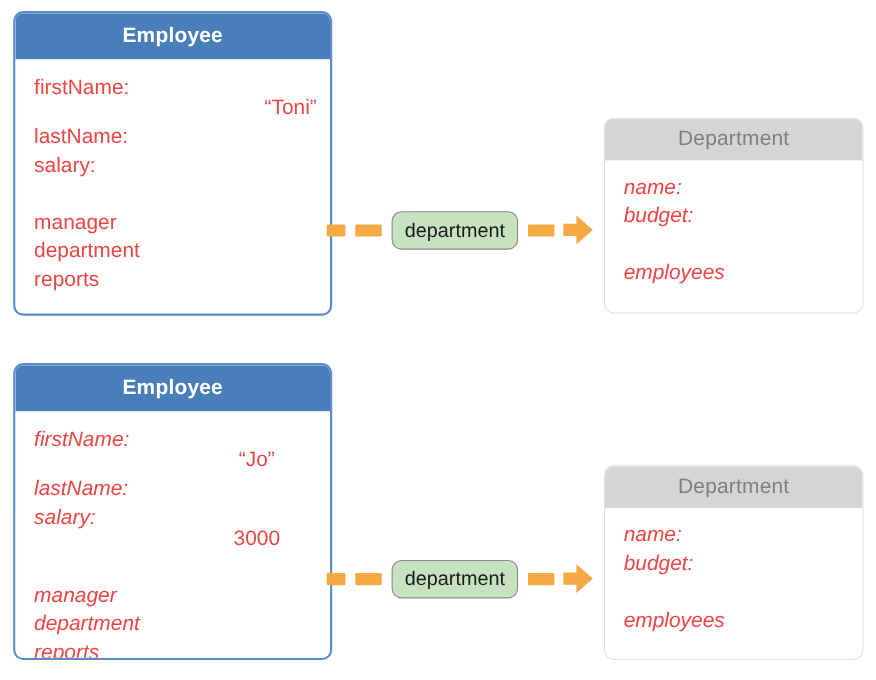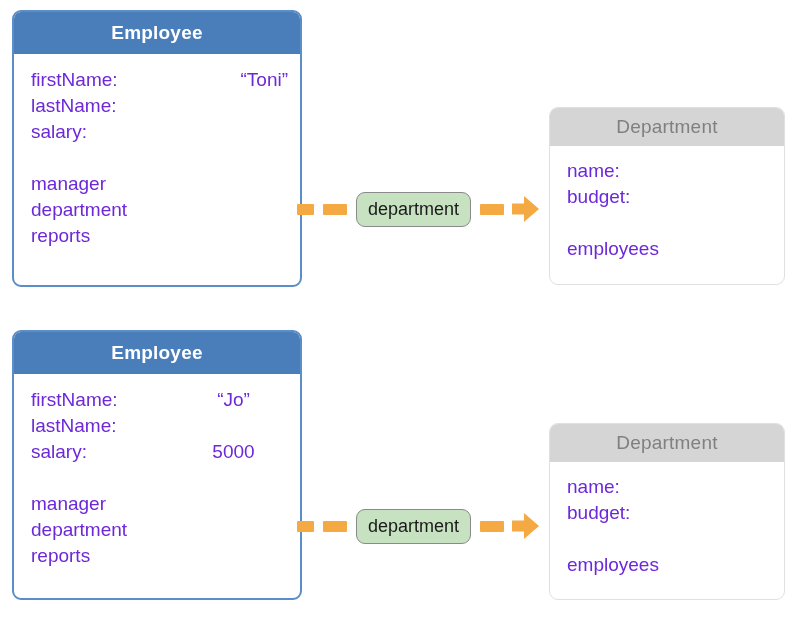--- a/index.html
+++ b/index.html
@@ -70,36 +70,38 @@
   .dept-box .obj-body {
     padding: 12px 12px 10px 17px;
     background: #ffffff;
   }
 
   
   .attr-row {
     display: flex;
     font-size: 19px;
     line-height: 26px;
-    color: #6d28d9;
+    color: #ef4444;
     white-space: pre;
   }
   .attr-name {
     flex: 0 0 auto;
   }
   .attr-value {
     flex: 1 1 auto;
+    margin-top: 19px;
   }
   
   .vals-right .attr-value {
     text-align: right;
   }
   
   .vals-col .attr-name {
     width: 148px;
+    font-style: italic;
   }
   .vals-col .attr-value {
     text-align: center;
   }
   .attr-gap {
     height: 26px;
   }
 
   
   .connector {
@@ -215,21 +217,21 @@
 
       <div class="attr-row">
         <span class="attr-name">firstName:</span>
         <span class="attr-value">“Jo”</span>
       </div>
       <div class="attr-row">
         <span class="attr-name">lastName:</span>
       </div>
       <div class="attr-row">
         <span class="attr-name">salary:</span>
-        <span class="attr-value">5000</span>
+        <span class="attr-value">3000</span>
       </div>
 
       <div class="attr-gap"></div>
 
       <div class="attr-row">
         <span class="attr-name">manager</span>
         <span class="attr-value"></span>
       </div>
       <div class="attr-row">
         <span class="attr-name">department</span>

